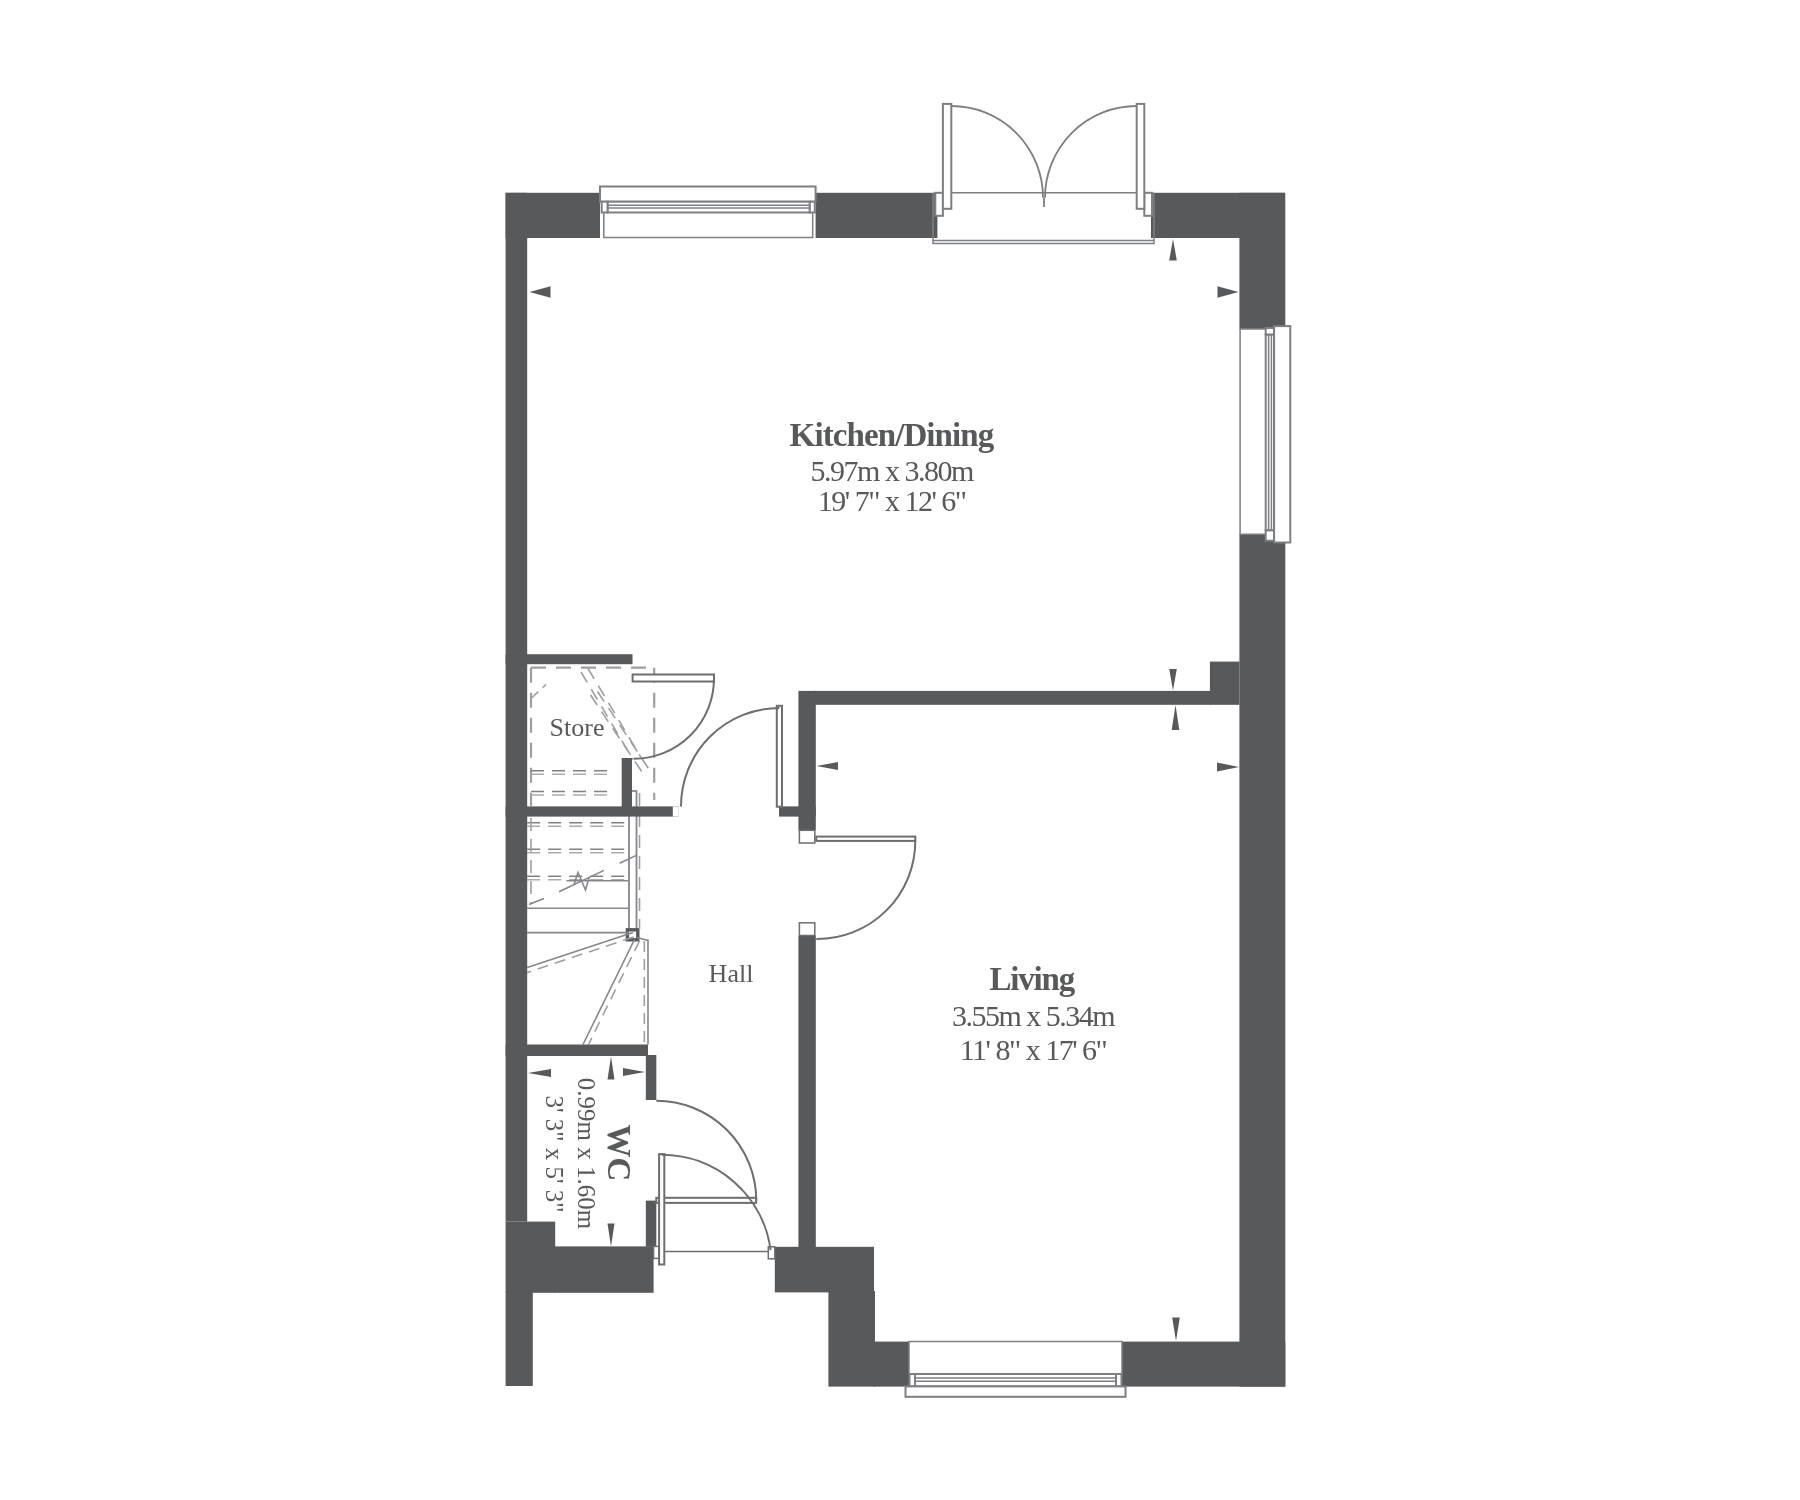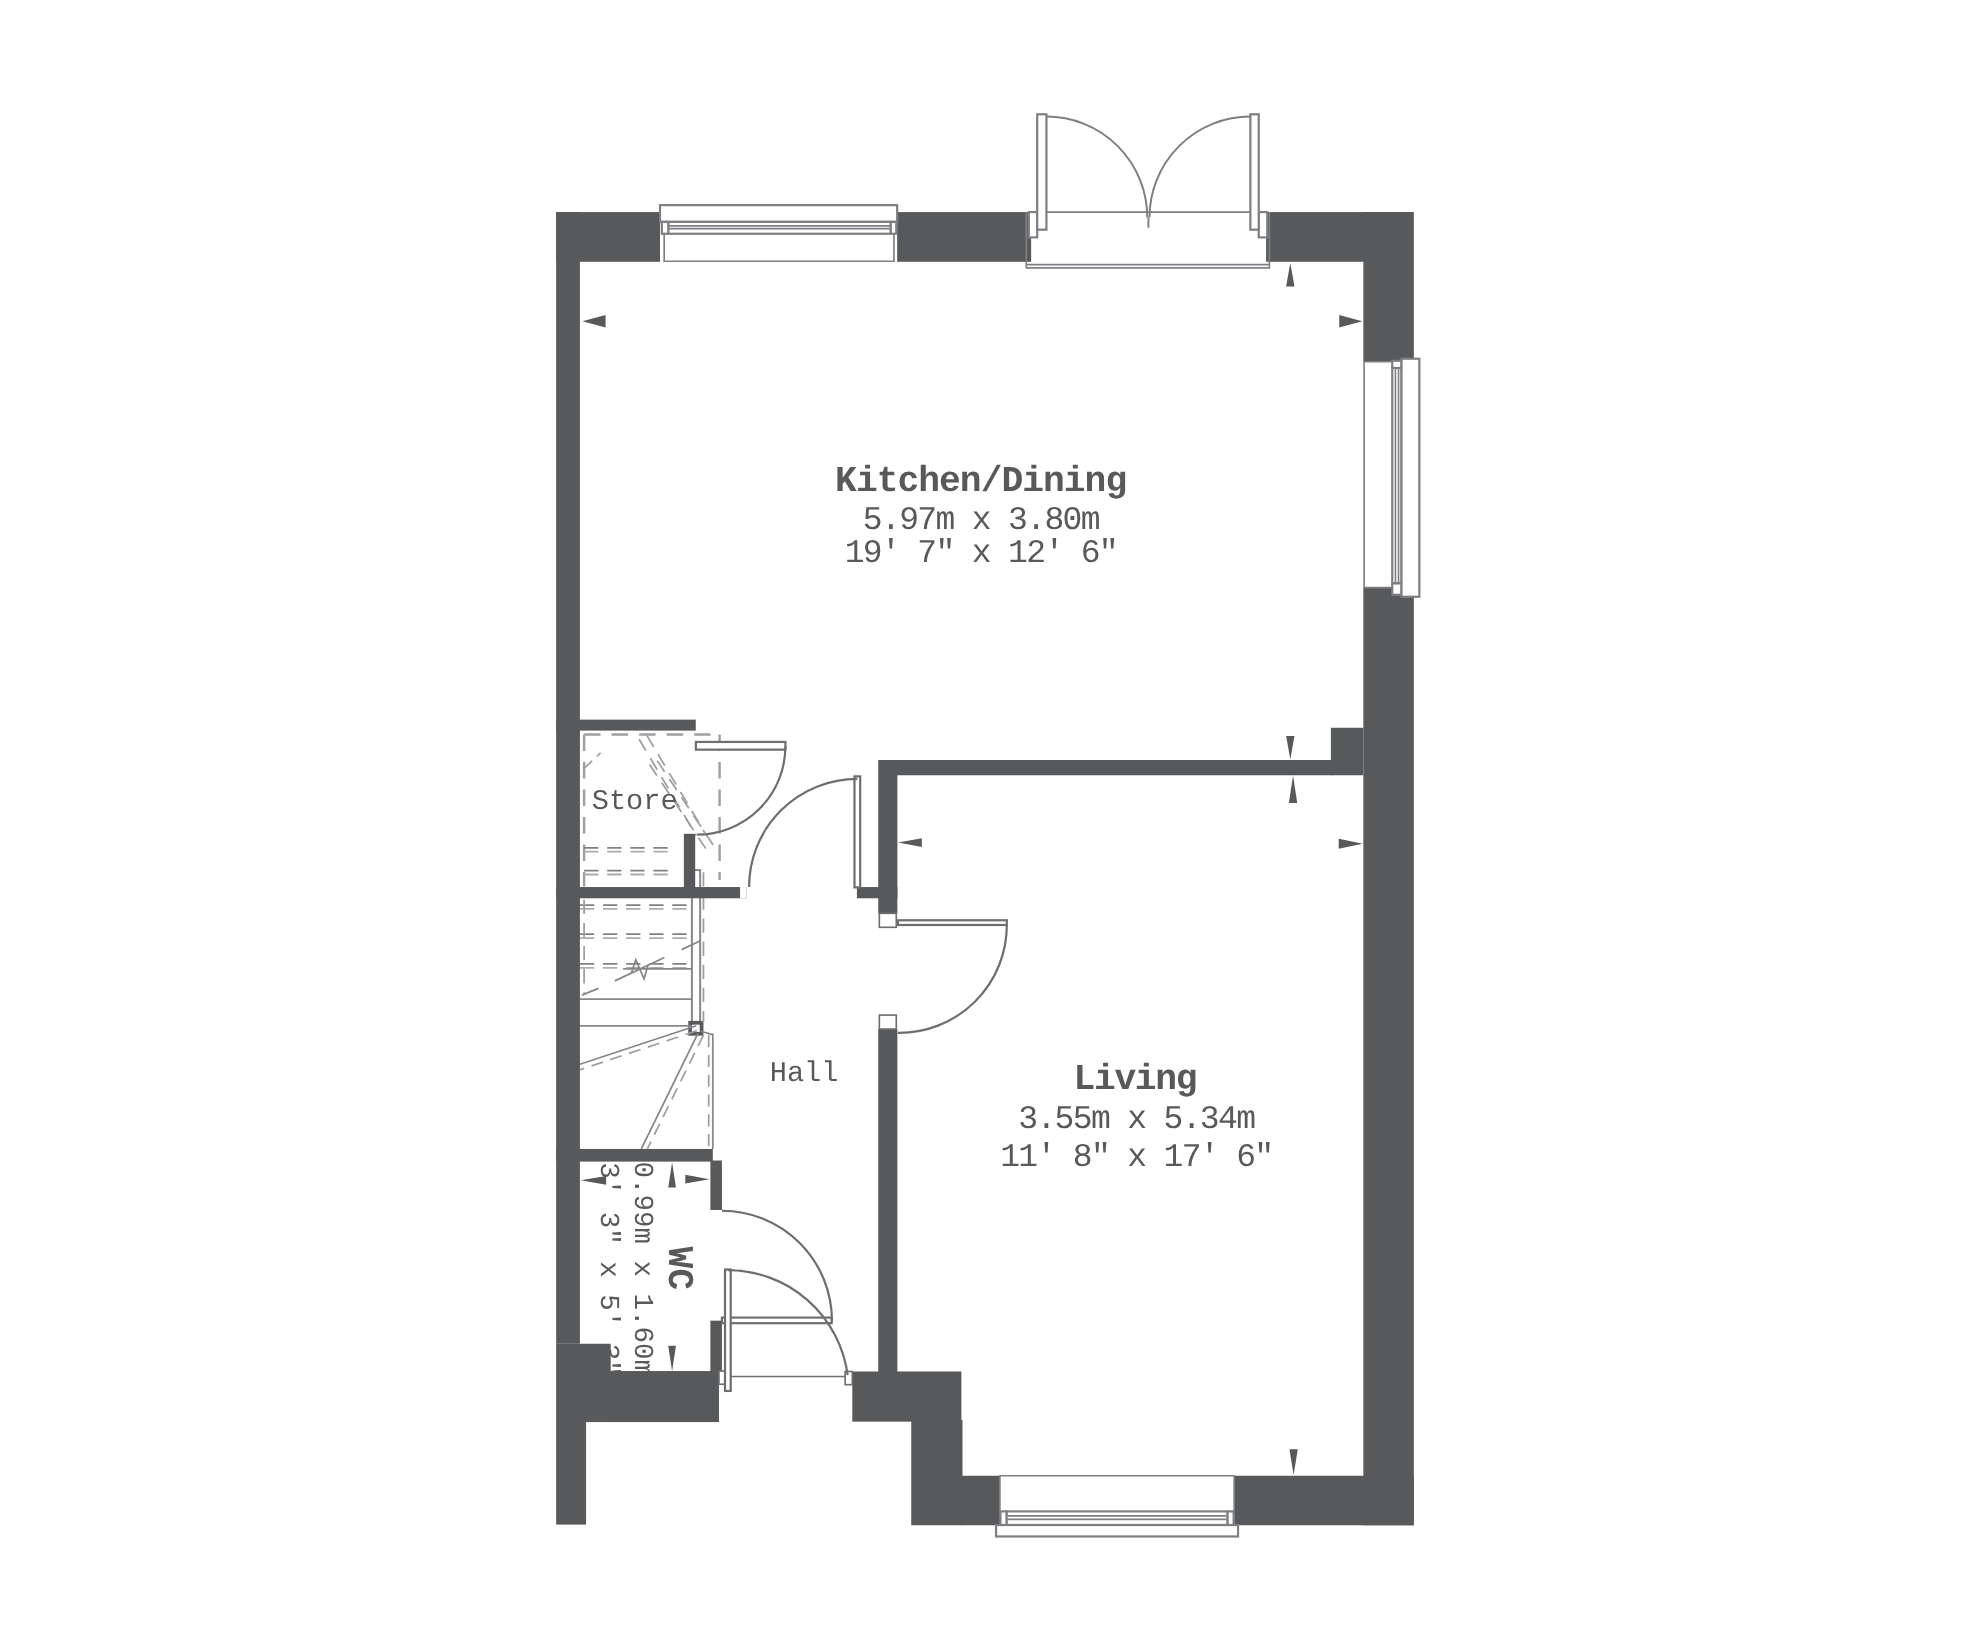--- a/index.html
+++ b/index.html
@@ -1,16 +1,16 @@
 <!DOCTYPE html>
 <html><head>
 <meta charset="utf-8">
 <style>
   html,body{margin:0;padding:0;background:#ffffff;}
-  #plan{width:1641px;height:1500px;position:relative;font-family:Liberation Mono, monospace;}
+  #plan{width:1641px;height:1500px;position:relative;font-family:Liberation Serif, serif;}
 </style>
 </head>
 <body>
 
 <div id="plan">
 <svg width="1800" height="1500" viewBox="0 0 1800 1500" xmlns="http://www.w3.org/2000/svg">
 
 <rect x="0" y="0" width="1800" height="1500" fill="#ffffff"></rect>
 <g id="stairs" fill="none" stroke="#85878a" stroke-width="1.6">
 

